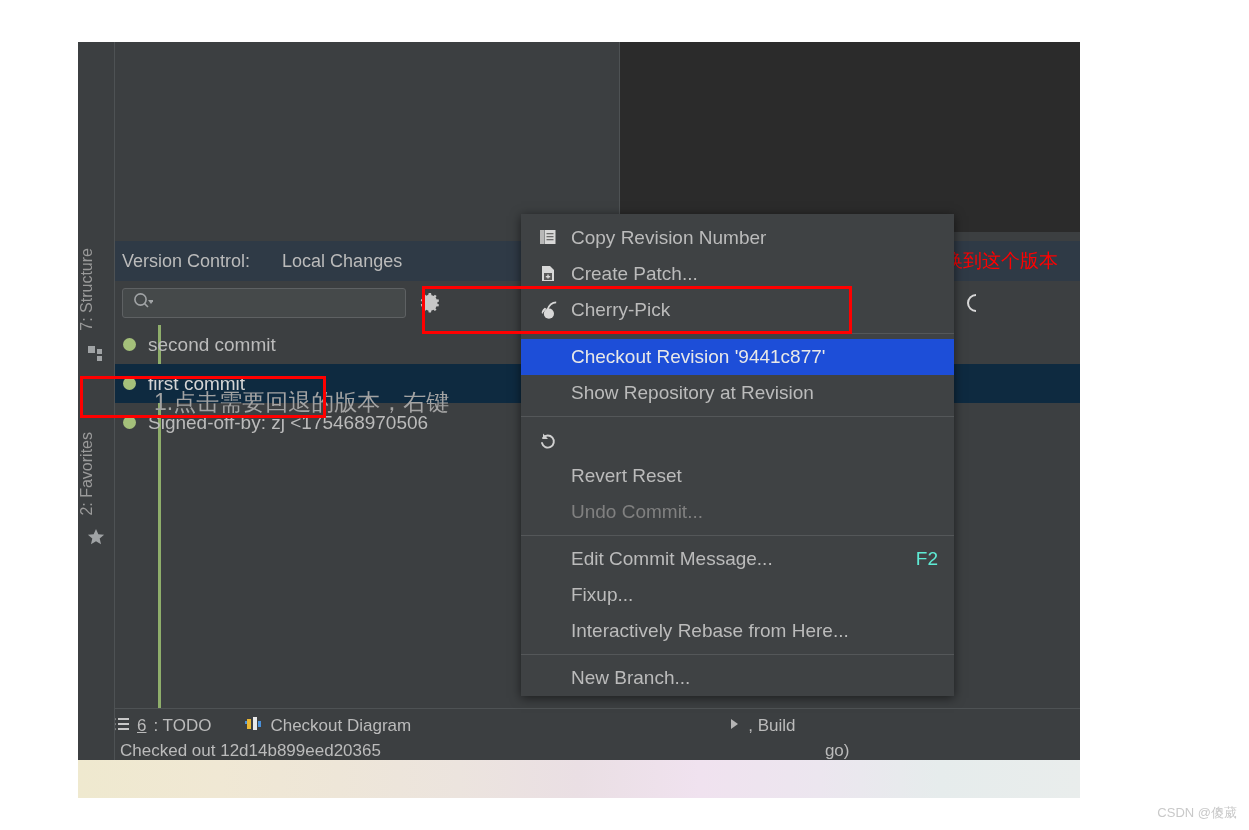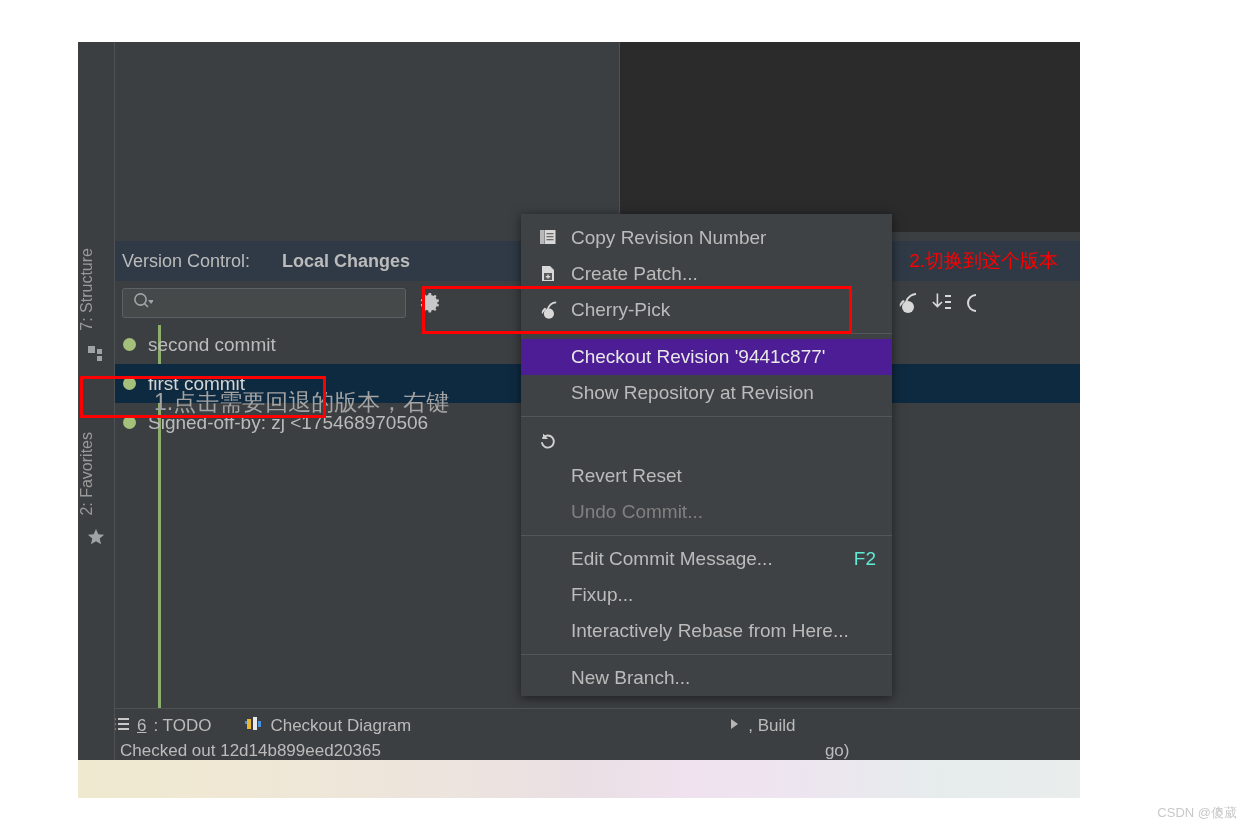--- a/index.html
+++ b/index.html
@@ -82,21 +82,20 @@
     color: #bbbbbb;
     font-size: 18px;
     margin-left: 8px;
     white-space: nowrap;
   }
   #vc-header .vc-tab {
     color: #bbbbbb;
     font-size: 18px;
     margin-left: 32px;
     white-space: nowrap;
-    font-weight: bold;
   }
   #vc-header .vc-note {
     position: absolute;
     right: 22px;
     color: #ff0000;
     font-size: 19px;
     white-space: nowrap;
   }
 
   
@@ -245,21 +244,21 @@
     left: 9px;
     width: 18px; height: 18px;
     display: flex; align-items: center; justify-content: center;
   }
 
   
   #context-menu {
     position: absolute;
     left: 443px;
     top: 172px;
-    width: 371px;
+    width: 433px;
     background: #3f4244;
     box-shadow: 0 2px 10px rgba(0,0,0,0.55);
     padding: 6px 0 0 0;
     z-index: 40;
     font-size: 19px;
     overflow: hidden;
     max-height: 628px;
   }
   .menu-item {
     height: 36px;
@@ -274,21 +273,21 @@
     width: 30px;
     display: flex; align-items: center; justify-content: center;
     flex: 0 0 auto;
   }
   .menu-item .mi-label { margin-left: 8px; }
   .menu-item .mi-accel {
     margin-left: auto;
     margin-right: 16px;
     color: #5eead4;
   }
-  .menu-item.highlight { background: #4c1d95; color: #e8e8e8; }
+  .menu-item.highlight { background: #1d4ed8; color: #e8e8e8; }
   .menu-item.disabled { color: #808080; }
   .menu-sep {
     height: 1px;
     background: #545759;
     margin: 5px 0;
   }
 
   
   .red-rect {
     position: absolute;

